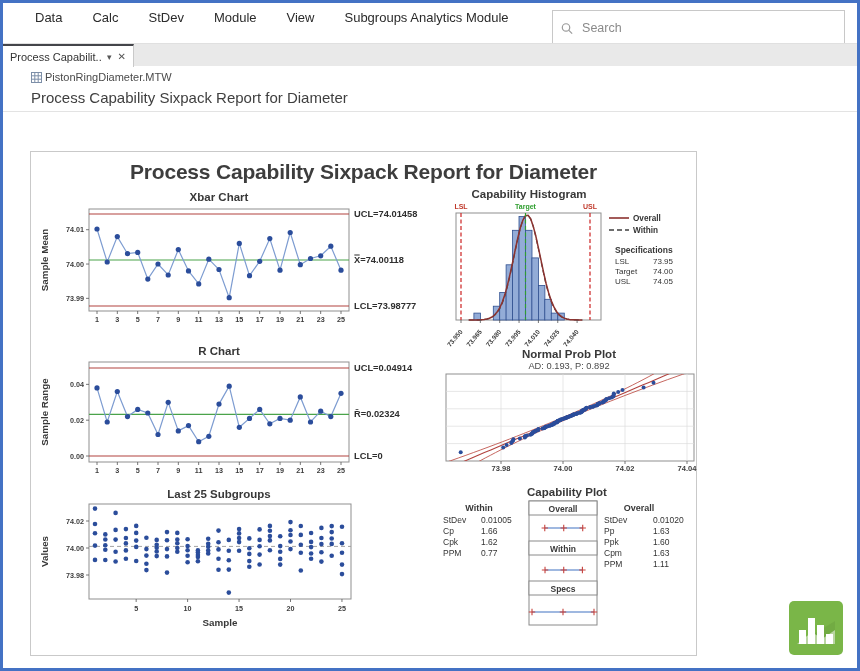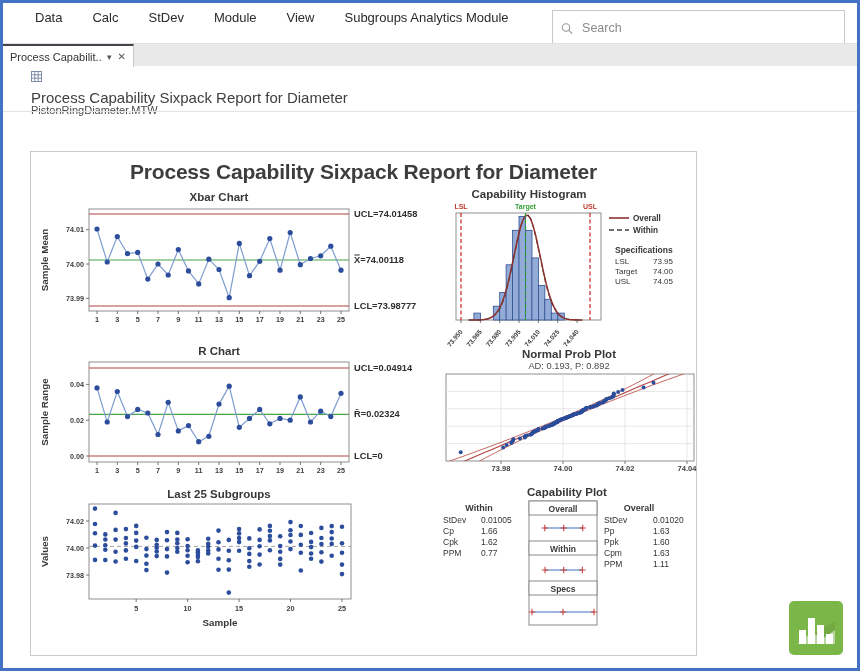--- a/index.html
+++ b/index.html
@@ -12,21 +12,21 @@
   .search-box{position:absolute;left:549px;top:7px;width:293px;height:36px;border:1px solid #c8c8c8;background:#fff;display:flex;align-items:center;padding:0 8px;gap:7px;}
   .search-box input{border:none;outline:none;font-size:12.5px;color:#444;width:100%;font-family:"Liberation Sans",sans-serif;}
   .search-box input::placeholder{color:#8a8a8a;}
   
   .tabbar{position:absolute;left:0;top:40px;right:0;height:23px;background:#e9e9e9;border-top:1px solid #e0e0e0;}
   .tab{position:absolute;left:0;top:0;width:131px;height:23px;background:#fff;border-top:2px solid #44454a;border-right:1px solid #c9c9c9;display:flex;align-items:center;padding:0 7px;gap:6px;font-size:11px;color:#333;}
   .tab .tab-label{white-space:nowrap;overflow:hidden;}
   .tab .caret{font-size:9px;color:#555;}
   .tab .close{font-size:10px;color:#555;}
   
-  .ws-row{position:absolute;left:28px;top:68px;display:flex;align-items:flex-start;gap:22px;font-size:11px;color:#4a4a4a;flex-direction:column;}
+  .ws-row{position:absolute;left:28px;top:68px;display:flex;align-items:flex-end;gap:3px;font-size:11px;color:#4a4a4a;}
   .report-heading{position:absolute;left:28px;top:86px;font-size:15px;color:#3f3f3f;}
   .divider{position:absolute;left:0;right:0;top:108px;height:1px;background:#e3e3e3;}
   
   .canvas{position:absolute;left:27px;top:148px;width:667px;height:505px;border:1px solid #c9c9c9;background:#fff;}
   .report-title{position:absolute;left:0;top:8px;width:100%;text-align:center;font-size:21px;font-weight:bold;color:#3d3d3d;letter-spacing:-0.2px;}
   .panel{position:absolute;}
   .footnote{position:absolute;left:8px;top:468px;font-size:13px;font-style:italic;color:#3b3b3b;}
   svg text{font-family:"Liberation Sans",sans-serif;}
   
   .logo{position:absolute;left:786px;top:598px;width:54px;height:54px;}

